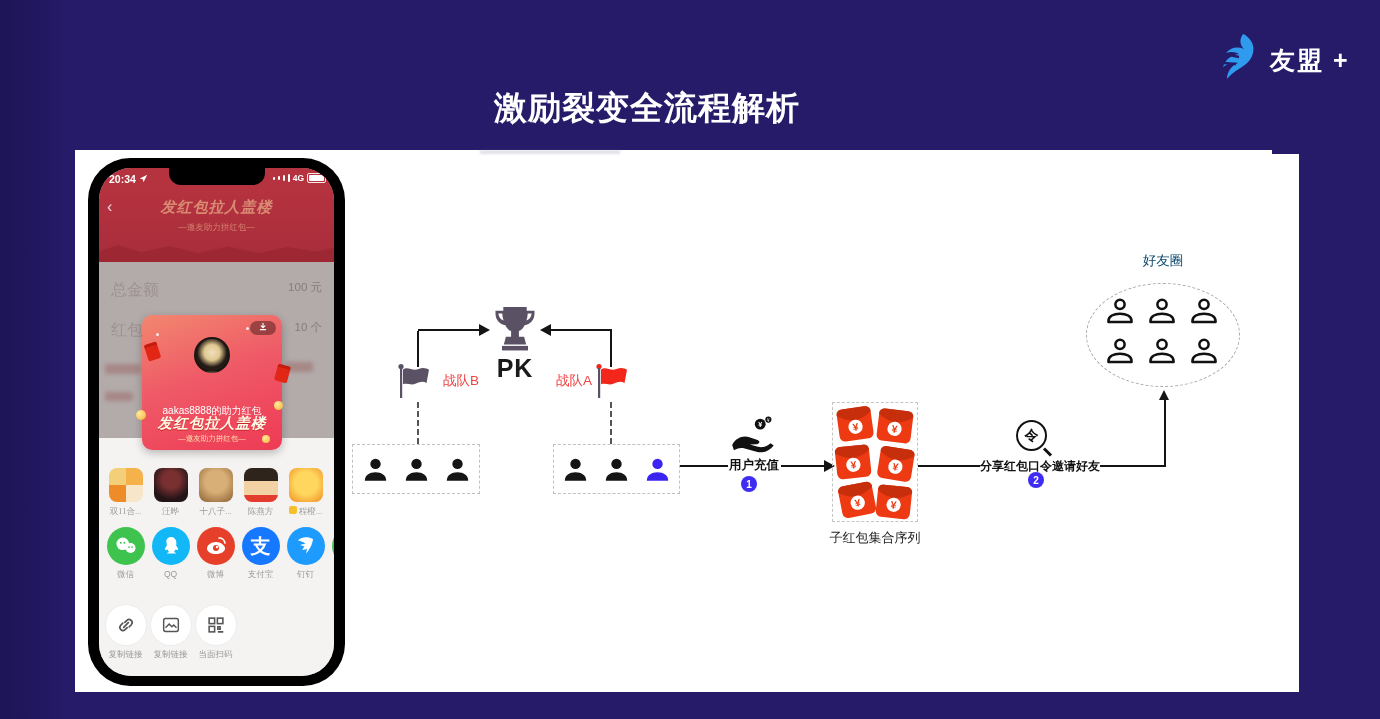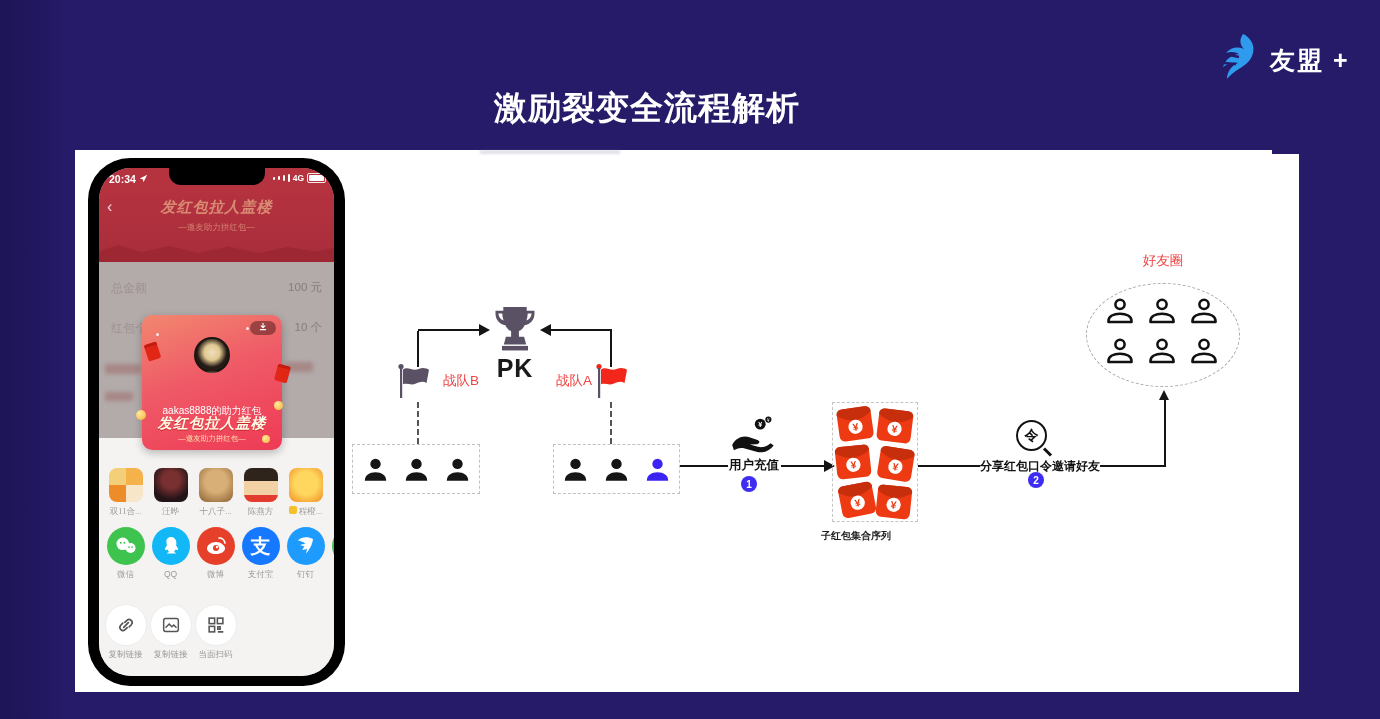--- a/index.html
+++ b/index.html
@@ -35,21 +35,21 @@
        background:linear-gradient(180deg,#b5323f,#a82d3b);z-index:1;}
   .hdr-back{position:absolute;left:8px;top:8px;color:rgba(255,255,255,.8);font-size:16px;}
   .hdr-title{position:absolute;left:0;top:8px;width:100%;text-align:center;font-size:15px;font-weight:800;
              font-style:italic;color:rgba(242,198,150,.6);letter-spacing:1px;}
   .hdr-sub{position:absolute;left:0;top:32px;width:100%;text-align:center;font-size:8.5px;
            color:rgba(243,205,158,.5);}
   .hdr-wave{position:absolute;left:0;bottom:0;width:100%;height:26px;background:#9d2834;
             clip-path:polygon(0 60%,8% 35%,18% 62%,30% 38%,42% 65%,55% 40%,68% 66%,80% 42%,92% 60%,100% 45%,100% 100%,0 100%);}
   .dimzone{position:absolute;left:0;top:94px;width:100%;height:176px;background:#b2abaa;z-index:1;}
   .dim-row{position:absolute;left:12px;right:12px;display:flex;justify-content:space-between;}
-  .dim-label{font-size:12px;color:#9f9192;}
+  .dim-label{font-size:16px;color:#9f9192;}
   .dim-value{font-size:11.5px;color:#857d7c;}
   .smudge{position:absolute;background:rgba(150,70,70,.35);filter:blur(2px);border-radius:2px;}
   
   .card{position:absolute;left:43px;top:147px;width:140px;height:135px;border-radius:10px;z-index:4;
         background:linear-gradient(160deg,#f2876f 0%,#ef5a67 45%,#ee3a55 100%);
         box-shadow:0 3px 8px rgba(0,0,0,.25);}
   .card-pill{position:absolute;right:6px;top:6px;width:26px;height:14px;border-radius:7px;
              background:rgba(70,25,25,.5);display:flex;align-items:center;justify-content:center;}
   .card-avatar{position:absolute;left:52px;top:22px;width:36px;height:36px;border-radius:50%;
                border:2px solid rgba(0,0,0,.25);box-sizing:border-box;
@@ -90,26 +90,26 @@
   .ah-u{position:absolute;width:0;height:0;border-left:5.5px solid transparent;border-right:5.5px solid transparent;border-bottom:10px solid #151515;}
   .pk-label{position:absolute;left:413px;top:204px;width:54px;text-align:center;font-size:25px;font-weight:bold;color:#1a1a1a;letter-spacing:1px;}
   .team-label{position:absolute;top:222px;font-size:13.5px;color:#ef4444;}
   .mbox{position:absolute;top:294px;height:50px;border:1.5px dashed #c0c0c0;display:flex;align-items:center;justify-content:center;gap:14px;box-sizing:border-box;}
   .p-icon svg{display:block;}
   .step-label{position:absolute;font-size:12.5px;font-weight:600;color:#111;text-align:center;white-space:nowrap;}
   .nbadge{position:absolute;width:16px;height:16px;border-radius:50%;background:#3e2cf2;color:#fff;font-size:10px;
           font-weight:bold;display:flex;align-items:center;justify-content:center;}
   .env-box{position:absolute;left:757px;top:252px;width:86px;height:120px;border:1.5px dashed #c4c4c4;box-sizing:border-box;}
   .env{position:absolute;width:38px;height:38px;}
-  .env-label{position:absolute;left:746px;top:379px;width:108px;font-size:10px;color:#222;font-weight:bold;}
+  .env-label{position:absolute;left:746px;top:379px;width:108px;text-align:center;font-size:13px;color:#222;}
   .token{position:absolute;left:941px;top:270px;width:33px;height:33px;}
   .token-circle{width:27px;height:27px;border:2.5px solid #111;border-radius:50%;display:flex;align-items:center;
                 justify-content:center;font-size:14px;font-weight:bold;color:#111;background:#fff;}
   .token-handle{position:absolute;width:3px;height:10px;background:#111;right:0px;bottom:-4px;transform:rotate(-45deg);}
-  .fc-label{position:absolute;left:1058px;top:102px;width:60px;text-align:center;font-size:13.5px;color:#ef4444;}
+  .fc-label{position:absolute;left:1058px;top:102px;width:60px;text-align:center;font-size:13.5px;color:#0c4a6e;}
   .fc-ellipse{position:absolute;left:1011px;top:133px;width:154px;height:104px;border:1.5px dashed #aaa;border-radius:50%;box-sizing:border-box;}
   .op{position:absolute;width:30px;height:28px;}
 </style>
 </head>
 <body>
 
 <div class="stage">
 
   <div class="logo">
     <span>

